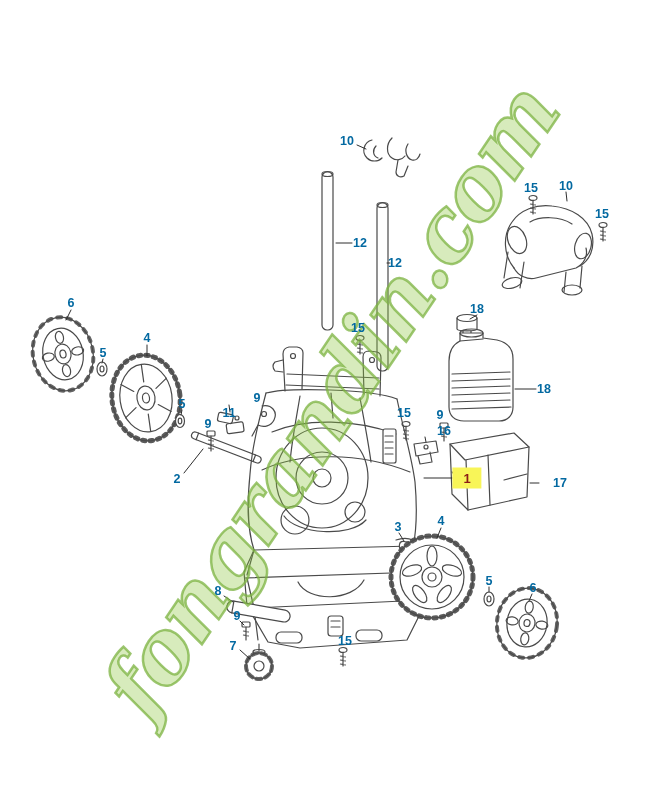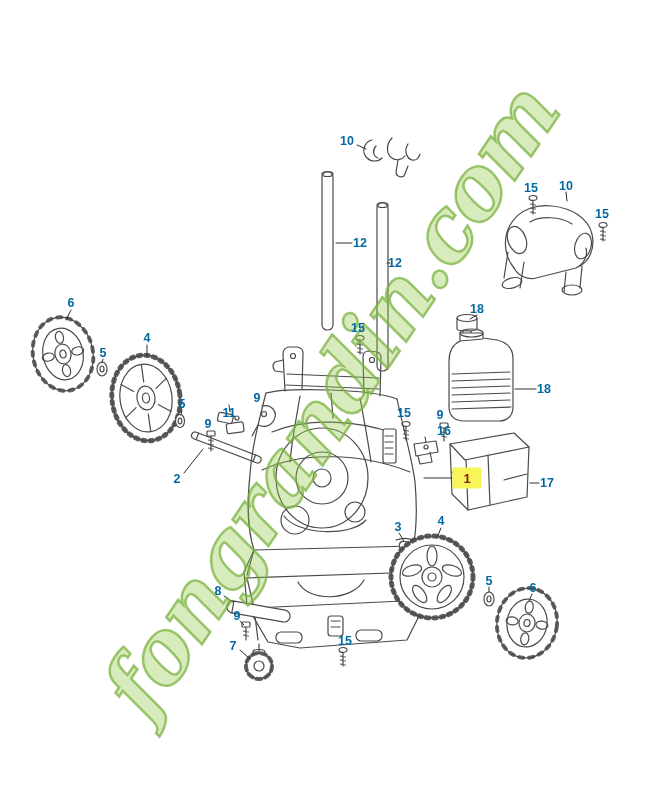--- a/index.html
+++ b/index.html
@@ -296,21 +296,21 @@
       <div class="callout" style="left: 177px; top: 479px;">2</div>
       <div class="callout" style="left: 229px; top: 399px; margin-top: 14px;">11</div>
       <div class="callout" style="left: 208px; top: 424px;">9</div>
       <div class="callout" style="left: 257px; top: 398px;">9</div>
       <div class="callout" style="left: 358px; top: 328px;">15</div>
       <div class="callout" style="left: 477px; top: 309px;">18</div>
       <div class="callout" style="left: 544px; top: 389px;">18</div>
       <div class="callout" style="left: 404px; top: 413px;">15</div>
       <div class="callout" style="left: 440px; top: 415px;">9</div>
       <div class="callout" style="left: 424px; top: 431px; margin-left: 20px;">16</div>
-      <div class="callout" style="left: 547px; top: 483px;">17</div>
+      <div class="callout" style="left: 560px; top: 483px;">17</div>
       <div class="callout hl" style="left: 467px; top: 478px;">1</div>
       <div class="callout" style="left: 398px; top: 527px;">3</div>
       <div class="callout" style="left: 441px; top: 521px;">4</div>
       <div class="callout" style="left: 489px; top: 581px;">5</div>
       <div class="callout" style="left: 533px; top: 588px;">6</div>
       <div class="callout" style="left: 218px; top: 591px;">8</div>
       <div class="callout" style="left: 237px; top: 616px;">9</div>
       <div class="callout" style="left: 233px; top: 646px;">7</div>
       <div class="callout" style="left: 345px; top: 641px;">15</div>
     </div>

